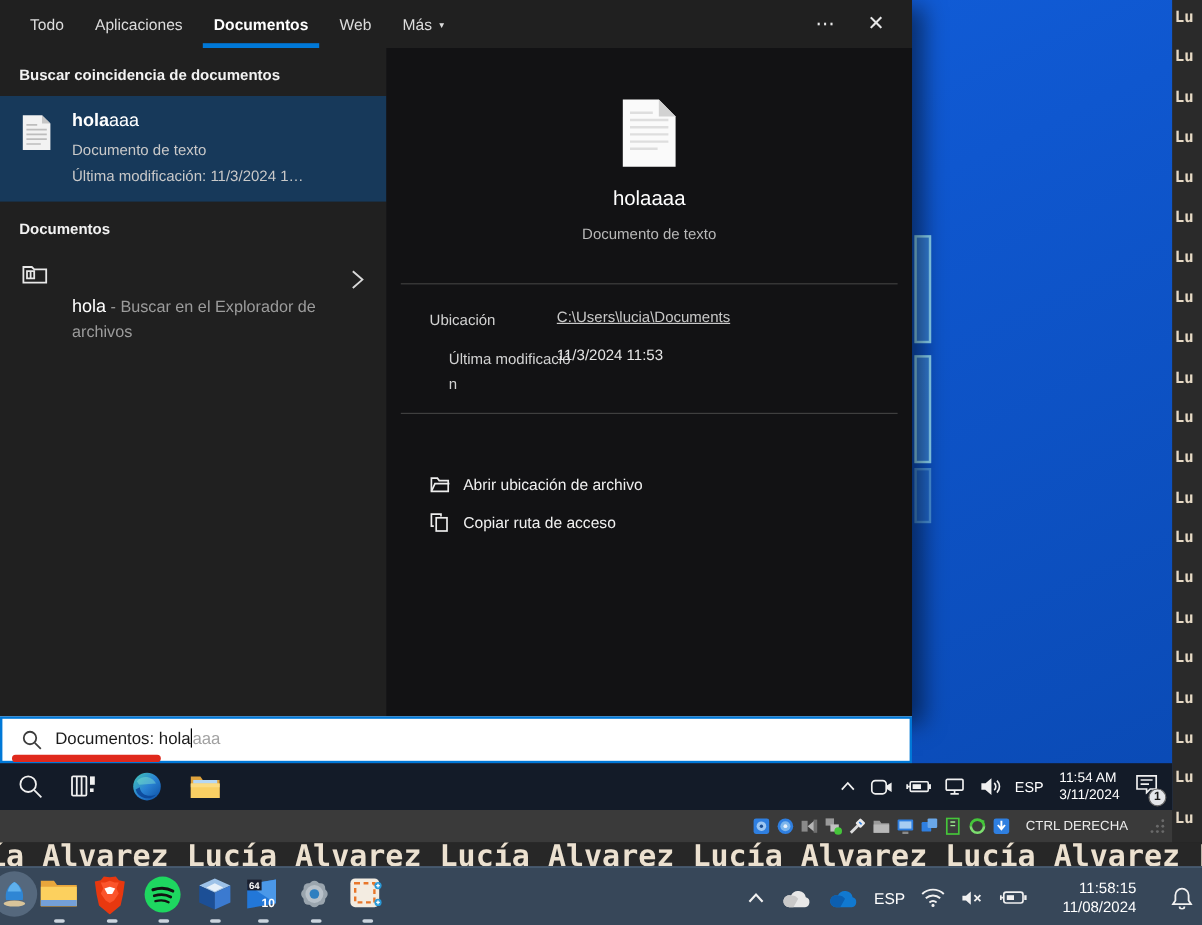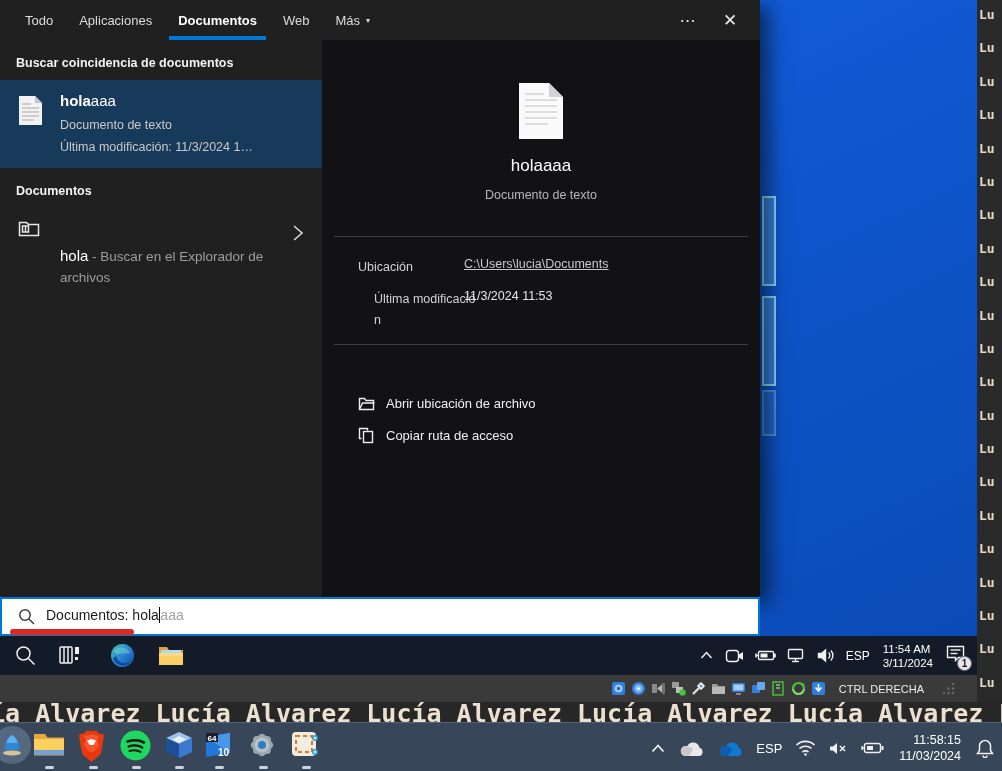--- a/index.html
+++ b/index.html
@@ -75,21 +75,21 @@
   #gtray{position:absolute;right:12px;top:0;height:39px;display:flex;align-items:center;gap:11px;}
   #gtray .lang{font-size:12px;color:#fff;}
   #gclock{font-size:11.5px;color:#fff;line-height:14px;margin:0 2px;}
   #gaction{position:relative;}
   #gbadge{position:absolute;right:-7px;bottom:-5px;width:15px;height:15px;border-radius:50%;
           background:#e4e6ea;border:1px solid #6a6a6a;color:#1a1a1a;font-size:10px;font-weight:bold;
           display:flex;align-items:center;justify-content:center;}
 
   
   #vbar{position:absolute;left:0;top:675px;width:977px;height:27px;background:#3a3a3a;
-        display:flex;align-items:center;justify-content:flex-end;gap:5px;padding-right:22px;}
+        display:flex;align-items:center;justify-content:flex-end;gap:5px;padding-right:6px;}
   #vbar .hostkey{font-size:11px;color:#ececec;margin:0 10px 0 8px;}
   .vbic{display:block;}
 
   
   #hostcol{position:absolute;left:977px;top:0;width:25px;height:702px;background:#2a2a2a;
            display:flex;flex-direction:column;overflow:hidden;padding-left:2px;}
   #hostcol span{flex:0 0 33.4px;font-family:"DejaVu Sans Mono","Liberation Mono",monospace;
            font-weight:bold;font-size:13px;color:#e6d9c4;line-height:30px;}
   #hoststrip{position:absolute;left:0;top:702px;width:1002px;height:20px;background:#272727;overflow:hidden;}
   #hoststrip span{position:absolute;left:-10px;top:-3px;white-space:nowrap;
@@ -98,21 +98,21 @@
   #htaskbar{position:absolute;left:0;top:722px;width:1002px;height:49px;background:#374759;
             border-top:1px solid #52677e;}
   .dk{position:absolute;top:7px;width:32px;height:32px;}
   .dk .dot{position:absolute;left:12px;top:36px;width:9px;height:3px;border-radius:2px;background:#ccd5de;}
   #dk-menu{left:-7px;top:3px;width:38px;height:38px;border-radius:50%;background:#55687d;
            display:flex;align-items:center;justify-content:center;}
   #dk-folder{left:33px;} #dk-brave{left:77px;} #dk-spotify{left:120px;}
   #dk-vbox{left:163px;} #dk-vm{left:203px;} #dk-gear{left:247px;} #dk-shot{left:290px;}
   #htray{position:absolute;right:8px;top:1px;height:48px;display:flex;align-items:center;gap:13px;}
   #htray .lang{font-size:13px;color:#fff;}
-  #hclock{text-align:right;font-size:12.5px;color:#fff;line-height:16px;margin:0 2px;}
+  #hclock{text-align:right;font-size:12.5px;color:#fff;line-height:16px;margin:0 16px;}
 </style>
 </head>
 <body>
 
 <div id="screen">
 
   <div id="guest">
     <div class="pane p1"></div>
     <div class="pane p2"></div>
     <div class="pane p3"></div>
@@ -481,21 +481,21 @@
         <path d="M11 5 l5 5 M16 5 l-5 5" stroke="#f0f0f0" stroke-width="1.5"></path>
       </svg>
       <svg width="23" height="14" viewBox="0 0 23 14" fill="none" stroke="#f0f0f0" stroke-width="1.4">
         <rect x="3.5" y="2.5" width="16" height="9" rx="2"></rect>
         <rect x="20.5" y="5" width="2" height="4" fill="#f0f0f0" stroke="none"></rect>
         <path d="M1 5 v4 M3.5 7 h-2.5"></path>
         <rect x="6" y="5" width="6" height="4" fill="#f0f0f0" stroke="none"></rect>
       </svg>
       <div id="hclock">
         <div>11:58:15</div>
-        <div>11/03/2024</div>
+        <div>11/08/2024</div>
       </div>
       <svg width="18" height="20" viewBox="0 0 18 20" fill="none" stroke="#f0f0f0" stroke-width="1.5">
         <path d="M9 2.5 a5.5 5.5 0 0 1 5.5 5.5 v4.5 l2 3 h-15 l2-3 v-4.5 a5.5 5.5 0 0 1 5.5-5.5 z"></path>
         <path d="M7 17.5 a2 2 0 0 0 4 0"></path>
       </svg>
     </div>
   </div>
 
 </div>
 

